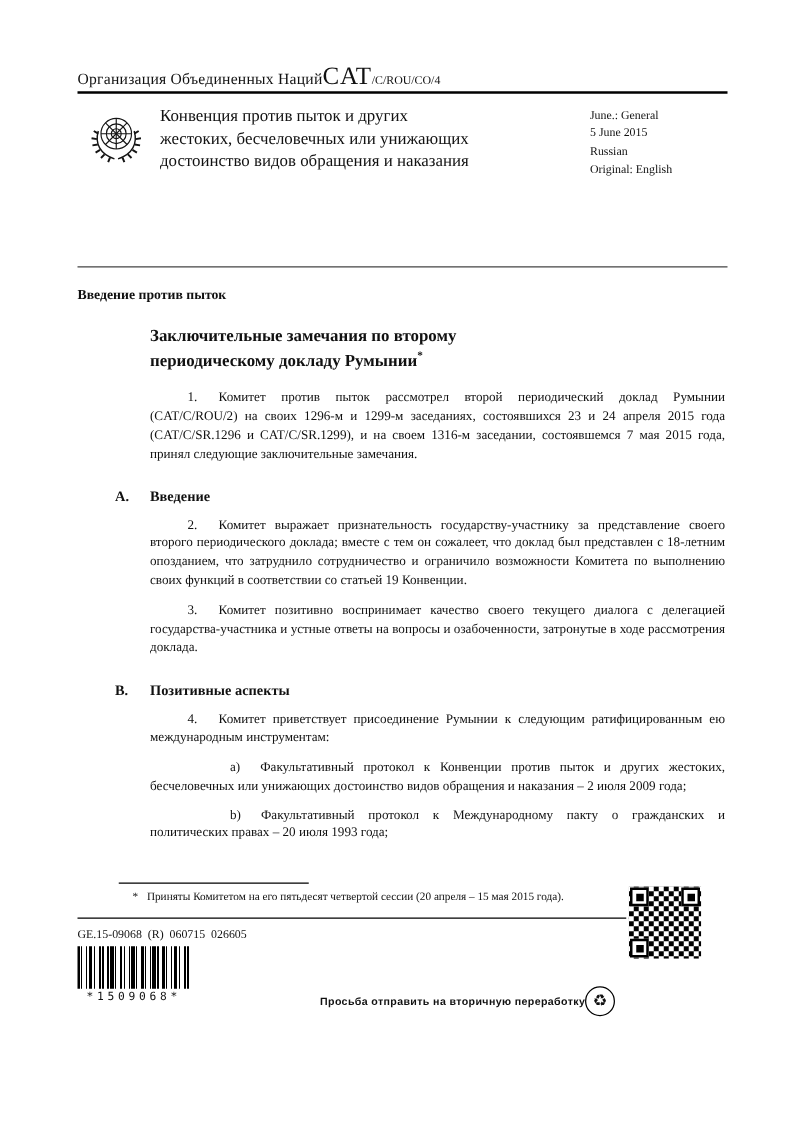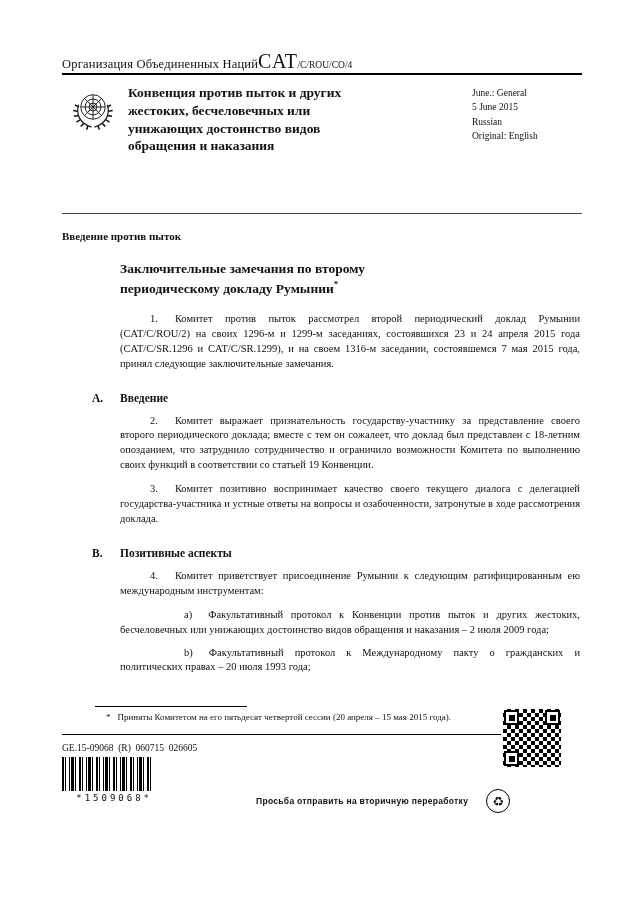--- a/index.html
+++ b/index.html
@@ -18,21 +18,21 @@
   .org-name { font-size:12.5px; letter-spacing:0.2px; }
   .doc-symbol { white-space:nowrap; }
   .doc-symbol .big { font-size:20px; letter-spacing:0.5px; }
   .doc-symbol .small { font-size:9.5px; }
   .header-rule { position:absolute; left:62px; right:58px; top:73px; height:2px; background:#000; }
 
   
   .masthead { position:absolute; left:70px; right:58px; top:84px; display:flex; }
   .emblem { width:46px; height:52px; flex:0 0 46px; margin-right:12px; margin-top:2px; }
   .conv-title {
-    width:250px; font-weight:bold; font-size:13.5px; line-height:1.32;
+    width:250px; font-weight:normal; font-size:13.5px; line-height:1.32;
   }
   .distr-block { margin-left:auto; width:110px; font-size:9.5px; line-height:1.5; padding-top:2px; }
   .distr-block div { white-space:nowrap; }
   .thin-rule { position:absolute; left:62px; right:58px; top:213px; height:1px; background:#444; }
 
   
   .committee { position:absolute; left:62px; top:230px; font-weight:bold; font-size:11px; }
   .main-col { position:absolute; left:120px; top:260px; width:460px; }
   .doc-title { font-weight:bold; font-size:13.5px; line-height:1.35; width:300px; margin:0 0 14px 0; }
   .doc-title sup { font-size:9px; }
@@ -49,33 +49,33 @@
   }
   p.subitem .slabel { margin-right:16px; }
 
   
   .footnote-rule { position:absolute; left:95px; top:706px; width:152px; height:1px; background:#000; }
   .footnote { position:absolute; left:106px; top:712px; width:430px; font-size:9px; }
   .footnote .fmark { margin-right:7px; }
   .bottom-rule { position:absolute; left:62px; top:734px; width:453px; height:1px; background:#000; }
   .ge-number { position:absolute; left:62px; top:743px; font-size:9.5px; white-space:pre; }
 
-  .barcode-wrap { position:absolute; left:62px; top:757px; width:90px; text-align:right; }
+  .barcode-wrap { position:absolute; left:62px; top:757px; width:90px; text-align:center; }
   .barcode {
     height:34px; width:90px;
     background:repeating-linear-gradient(90deg,
       #000 0 2px, #fff 2px 3px, #000 3px 4px, #fff 4px 7px,
       #000 7px 8px, #fff 8px 9px, #000 9px 12px, #fff 12px 13px,
       #000 13px 14px, #fff 14px 17px);
   }
   .barcode-text { font-family:"DejaVu Sans Mono",monospace; font-size:9px; letter-spacing:3px; margin-top:2px; }
 
   .recycle-row {
     position:absolute; left:256px; top:789px;
-    display:flex; align-items:center; gap:18px;
+    display:flex; align-items:center; gap:0;
     font-family:"Liberation Sans","DejaVu Sans",sans-serif;
     font-size:8.5px; font-weight:bold; letter-spacing:0.3px;
   }
   .recycle-badge {
     width:22px; height:22px; border:1.4px solid #000; border-radius:50%;
     display:flex; align-items:center; justify-content:center;
     font-size:13px; font-weight:normal;
   }
 
   .qr { position:absolute; left:503px; top:709px; width:58px; height:58px;

